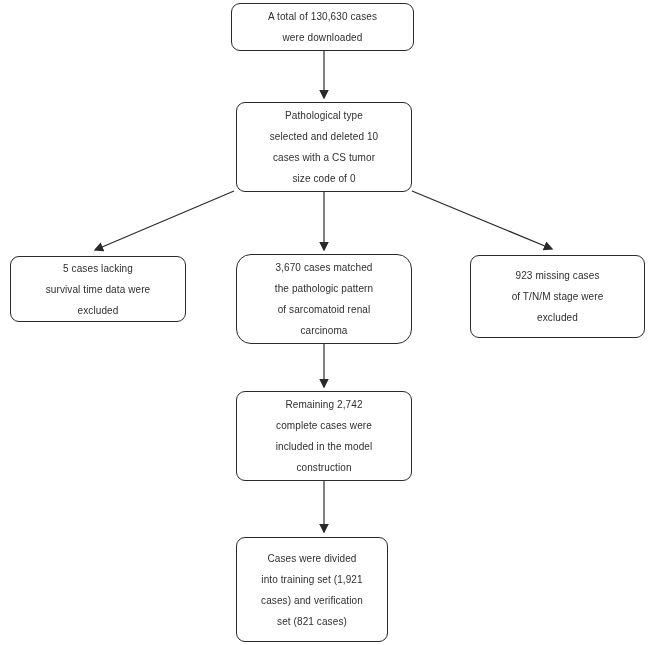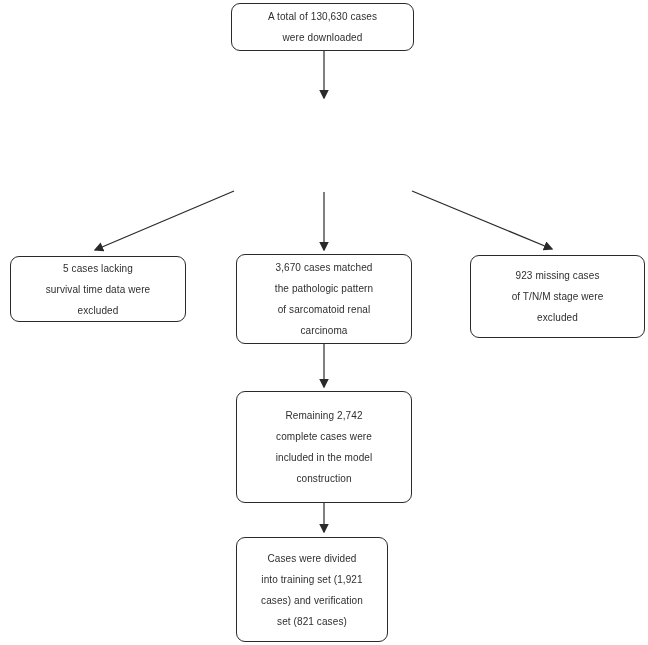--- a/index.html
+++ b/index.html
@@ -36,23 +36,23 @@
   .flow-node .node-text {
     white-space: pre-line;
     font-size: 10px;
     line-height: 21px;
     color: var(--text, #2e2e2e);
     letter-spacing: 0.1px;
   }
   .n-downloaded   { left: 231px; top: 3px;   width: 183px; height: 48px; }
   .n-pathological { left: 236px; top: 102px; width: 176px; height: 90px; }
   .n-survival     { left: 10px;   top: 256px; width: 176px; height: 66px; }
-  .n-matched      { left: 236px; top: 254px; width: 176px; height: 90px; }
+  .n-matched      { left: 236px; top: 254px; width: 176px; height: 90px; border-radius: 15px; }
   .n-tnm          { left: 470px; top: 255px; width: 175px; height: 83px; }
-  .n-remaining    { left: 236px; top: 391px; width: 176px; height: 112px; justify-content: center; }
+  .n-remaining    { left: 236px; top: 391px; width: 176px; height: 90px; justify-content: center; }
   .n-divided      { left: 236px; top: 537px; width: 152px; height: 105px; }
 </style>
 </head>
 <body>
 
 <div id="stage" style="--bg: #ffffff; --line: #2a2a2a; --text: #2e2e2e;">
 
   <svg id="arrow-layer" viewBox="0 0 648 645" xmlns="http://www.w3.org/2000/svg">
     <defs>
       <marker id="ah" viewBox="0 0 10 10" refX="8.5" refY="5" markerWidth="8" markerHeight="8" orient="auto">
@@ -65,20 +65,26 @@
     <line x1="412" y1="191" x2="552" y2="249" stroke="#2a2a2a" stroke-width="1.2" marker-end="url(#ah)"></line>
     <line x1="324" y1="344" x2="324" y2="387" stroke="#2a2a2a" stroke-width="1.2" marker-end="url(#ah)"></line>
     <line x1="324" y1="481" x2="324" y2="532" stroke="#2a2a2a" stroke-width="1.2" marker-end="url(#ah)"></line>
   </svg>
 
   <div class="flow-node n-downloaded">
     <span class="node-text">A total of 130,630 cases
 were downloaded</span>
   </div>
 
+  <div class="flow-node n-pathological">
+    <span class="node-text">Pathological type
+selected and deleted 10
+cases with a CS tumor
+size code of 0</span>
+  </div>
 
   <div class="flow-node n-survival">
     <span class="node-text">5 cases lacking
 survival time data were
 excluded</span>
   </div>
 
   <div class="flow-node n-matched">
     <span class="node-text">3,670 cases matched
 the pathologic pattern

